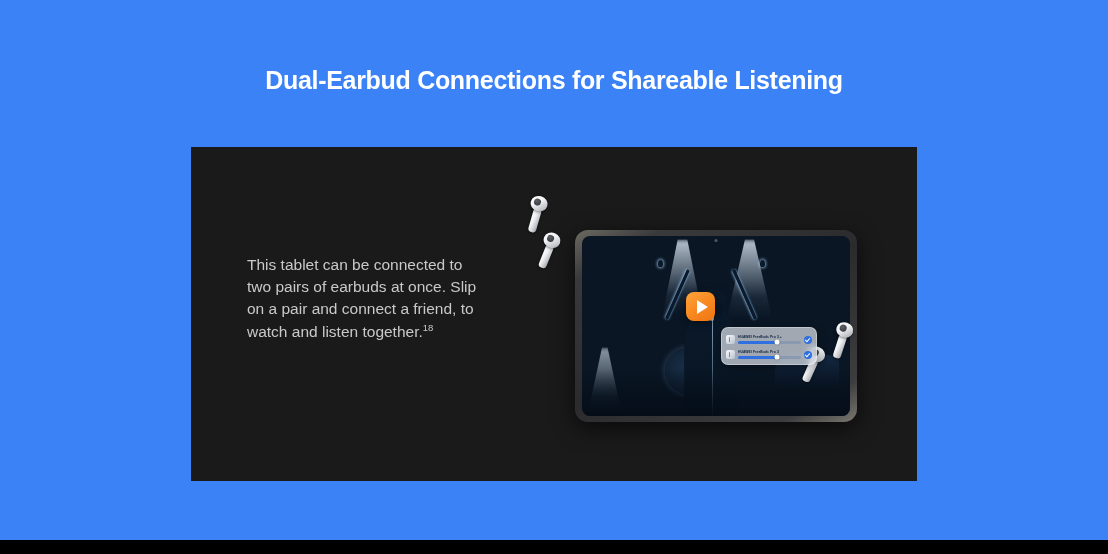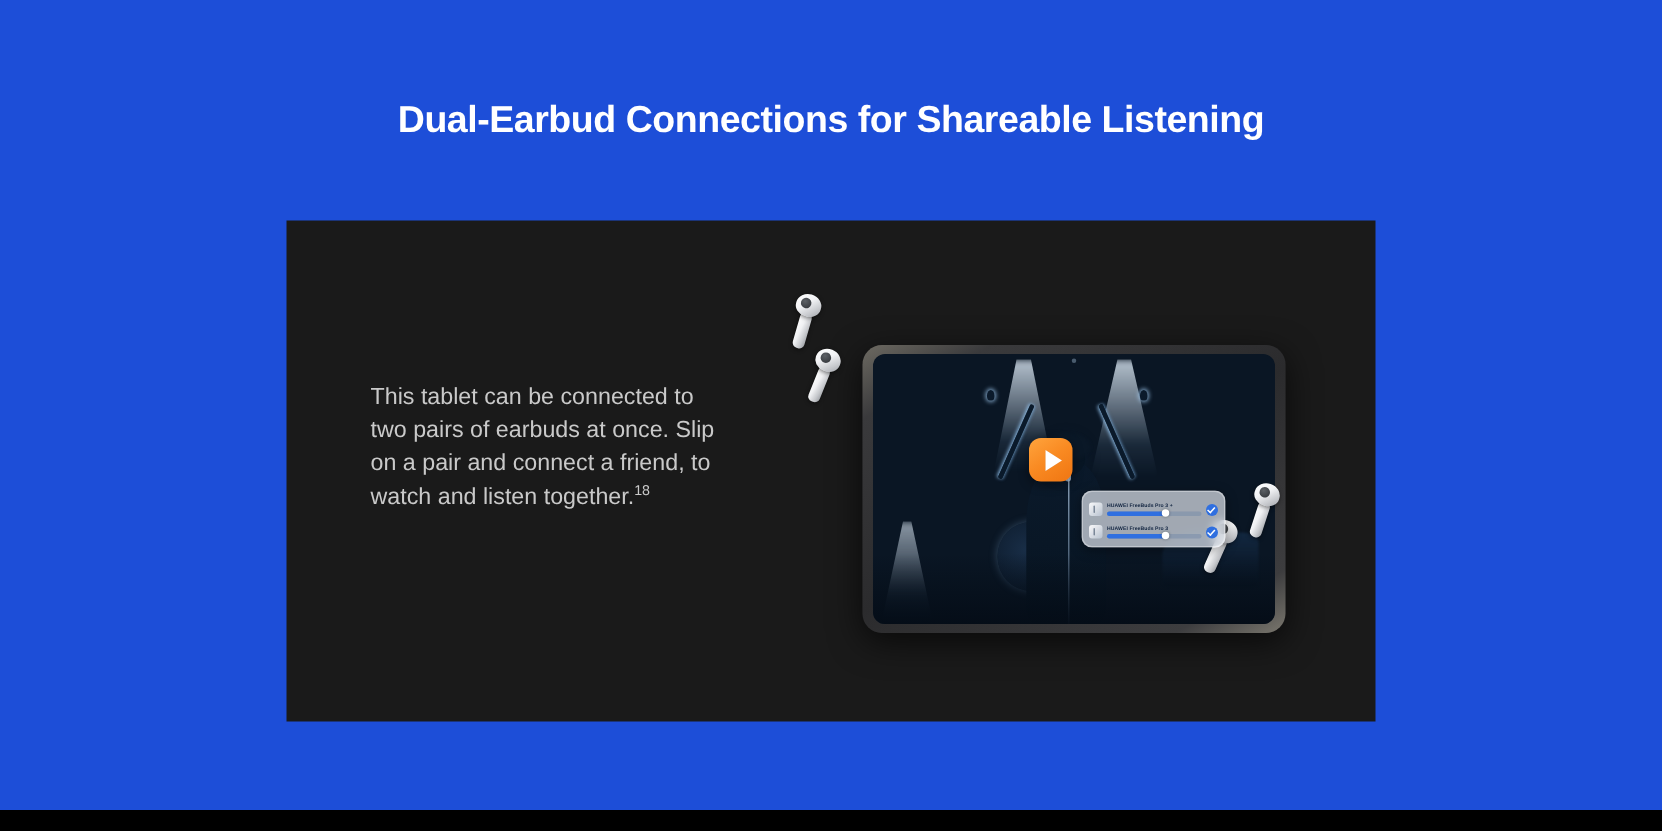--- a/index.html
+++ b/index.html
@@ -2,21 +2,21 @@
 <html><head>
 <meta charset="utf-8">
 <style>
   * { margin:0; padding:0; box-sizing:border-box; }
   html, body {
     width:1108px; height:554px;
     background:#000;
     font-family:"Liberation Sans", sans-serif;
     overflow:hidden;
   }
-  .page { position:relative; width:1108px; height:540px; background:#1d4ed8; }
+  .page { position:relative; width:1108px; height:540px; background:#3b82f6; }
 
   
   .page-title {
     position:absolute; top:66px; left:0; width:1108px;
     text-align:center;
     color:#ffffff;
     font-size:25px;
     font-weight:bold;
     letter-spacing:-0.3px;
     white-space:nowrap;

